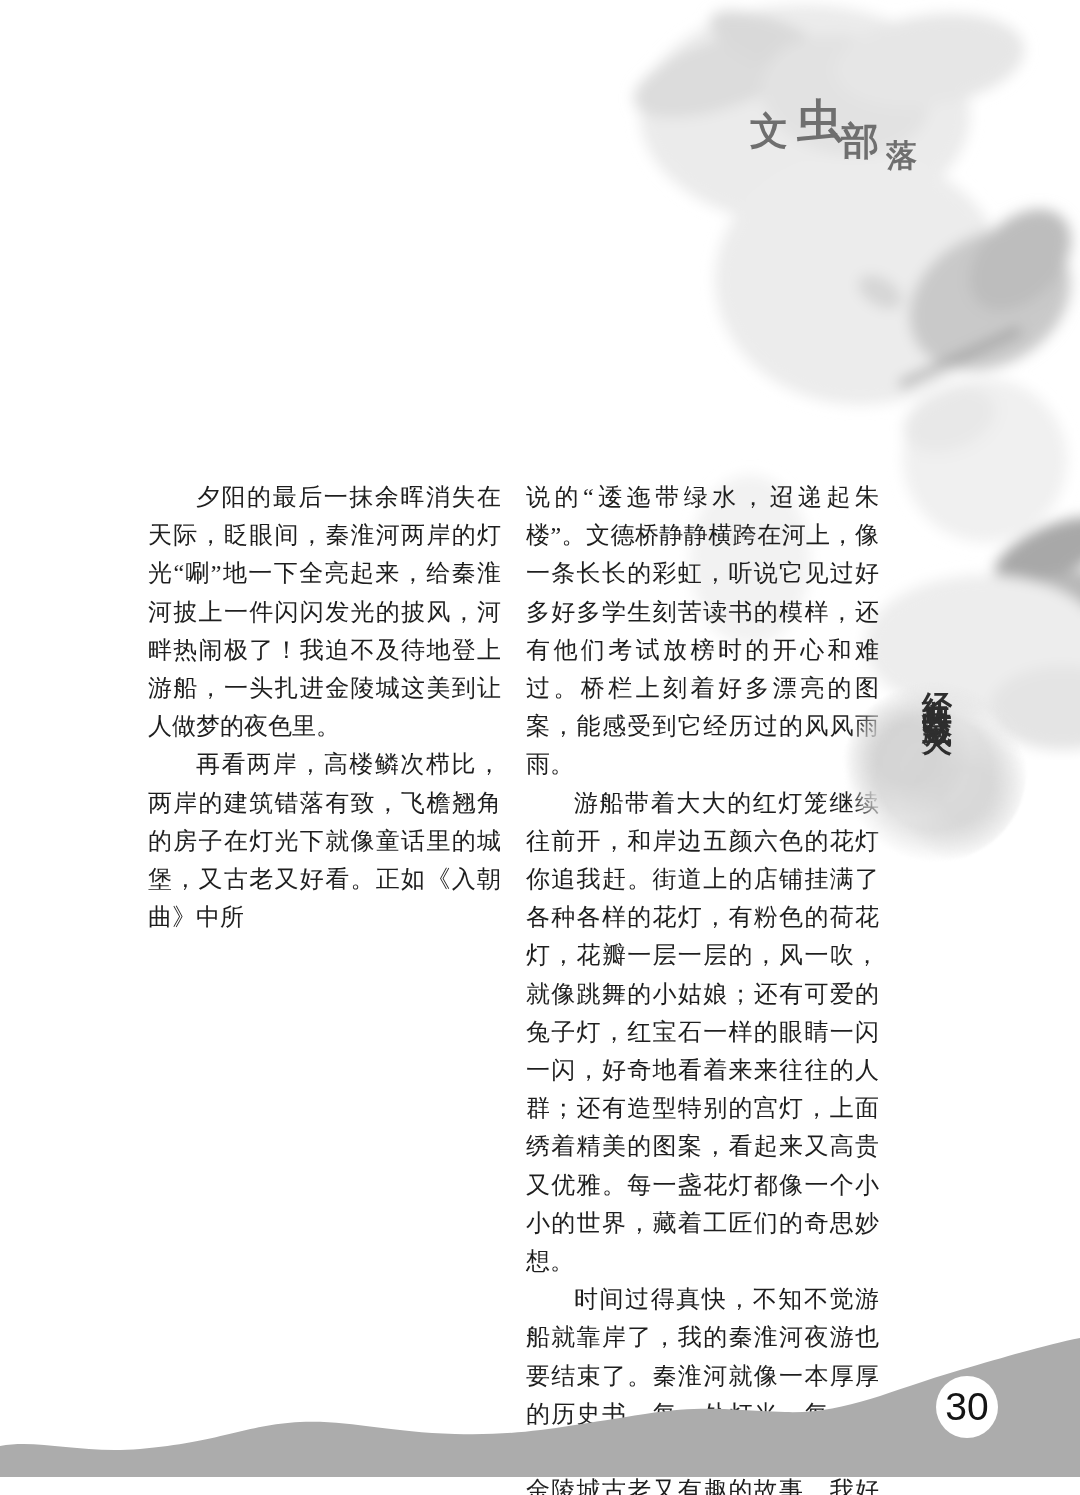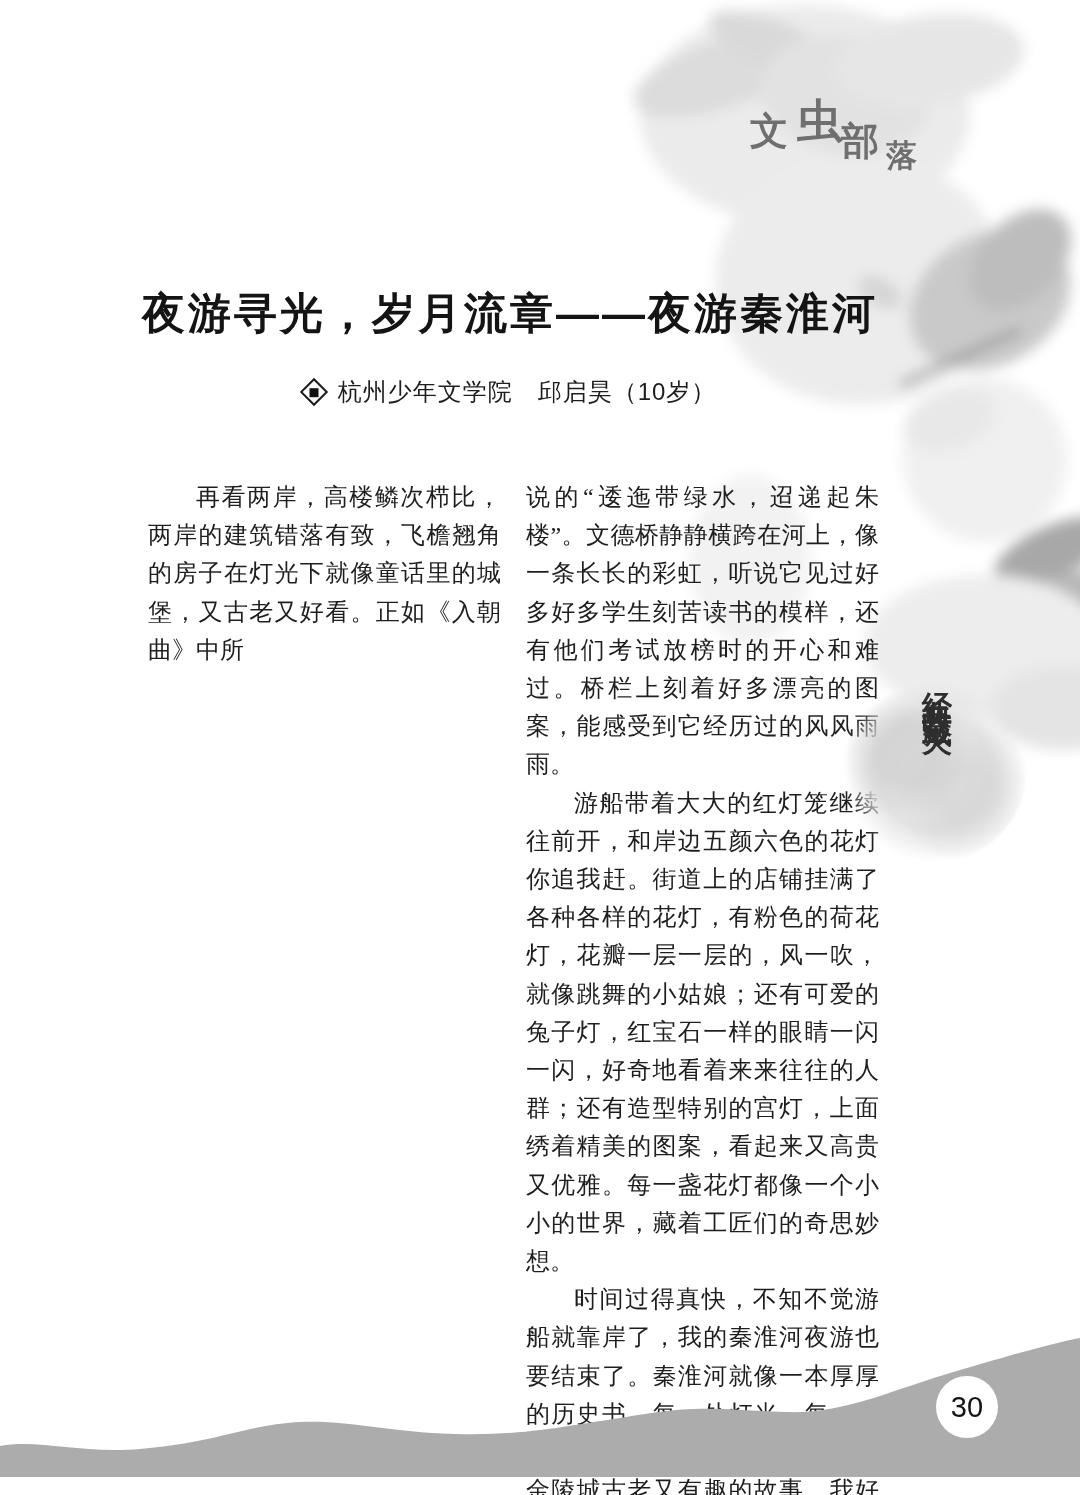--- a/index.html
+++ b/index.html
@@ -74,21 +74,21 @@
     font-family:"Liberation Serif", serif; font-weight:700;
     font-size:30px; letter-spacing:8px; color:#2e2e2e;
   }
 
   
   .footer-svg { position:absolute; left:0; top:1330px; }
   .page-badge {
     position:absolute; left:936px; top:1376px; width:62px; height:62px;
     border-radius:50%; background:#ffffff;
     display:flex; align-items:center; justify-content:center;
-    font-family:"Liberation Sans", sans-serif; font-size:29px; color:#141414;
+    font-family:"Liberation Sans", sans-serif; font-size:39px; color:#141414;
   }
 </style>
 </head>
 <body>
 
 <div class="page">
 
   <svg class="deco-svg" width="480" height="760" viewBox="0 0 480 760">
     <defs>
       <filter id="soft" x="-40%" y="-40%" width="180%" height="180%">
@@ -116,31 +116,25 @@
     </g>
   </svg>
 
   <div class="masthead">
     <span class="mh-c0">文</span>
     <span class="mh-c1">虫</span>
     <span class="mh-c2">部</span>
     <span class="mh-c3">落</span>
   </div>
 
-  <h1 class="title">夜游寻光，岁月流章——夜游秦淮河</h1>
 
-  <div class="byline-row">
-    <span class="diamond-outer">
-      <span class="diamond-inner"></span>
-    </span>
-    <span>杭州少年文学院　邱启昊（10岁）</span>
-  </div>
 
   <div class="columns">
     <div class="col">
+      <p>夕阳的最后一抹余晖消失在天际，眨眼间，秦淮河两岸的灯光“唰”地一下全亮起来，给秦淮河披上一件闪闪发光的披风，河畔热闹极了！我迫不及待地登上游船，一头扎进金陵城这美到让人做梦的夜色里。</p>
       <p>再看两岸，高楼鳞次栉比，两岸的建筑错落有致，飞檐翘角的房子在灯光下就像童话里的城堡，又古老又好看。正如《入朝曲》中所</p>
     </div>
     <div class="col">
       <p class="cont">说的“逶迤带绿水，迢递起朱楼”。文德桥静静横跨在河上，像一条长长的彩虹，听说它见过好多好多学生刻苦读书的模样，还有他们考试放榜时的开心和难过。桥栏上刻着好多漂亮的图案，能感受到它经历过的风风雨雨。</p>
       <p>游船带着大大的红灯笼继续往前开，和岸边五颜六色的花灯你追我赶。街道上的店铺挂满了各种各样的花灯，有粉色的荷花灯，花瓣一层一层的，风一吹，就像跳舞的小姑娘；还有可爱的兔子灯，红宝石一样的眼睛一闪一闪，好奇地看着来来往往的人群；还有造型特别的宫灯，上面绣着精美的图案，看起来又高贵又优雅。每一盏花灯都像一个小小的世界，藏着工匠们的奇思妙想。</p>
       <p>时间过得真快，不知不觉游船就靠岸了，我的秦淮河夜游也要结束了。秦淮河就像一本厚厚的历史书，每一处灯光、每一座桥、每一盏花灯，都在给我讲着金陵城古老又有趣的故事。我好想把这些美好都装进口袋，带回家慢慢回味。</p>
     </div>
   </div>
 
   <div class="flower-stamp"></div>

